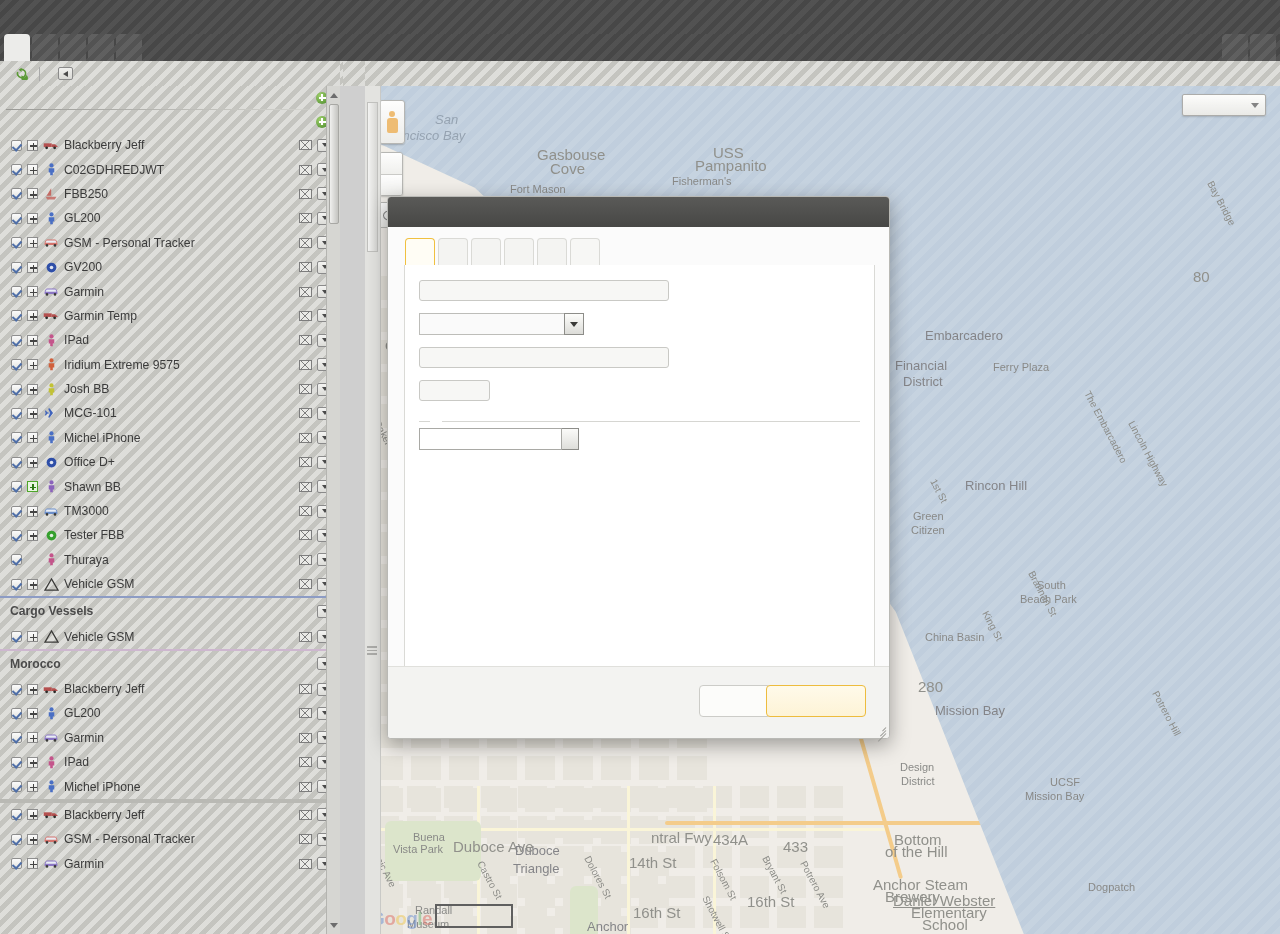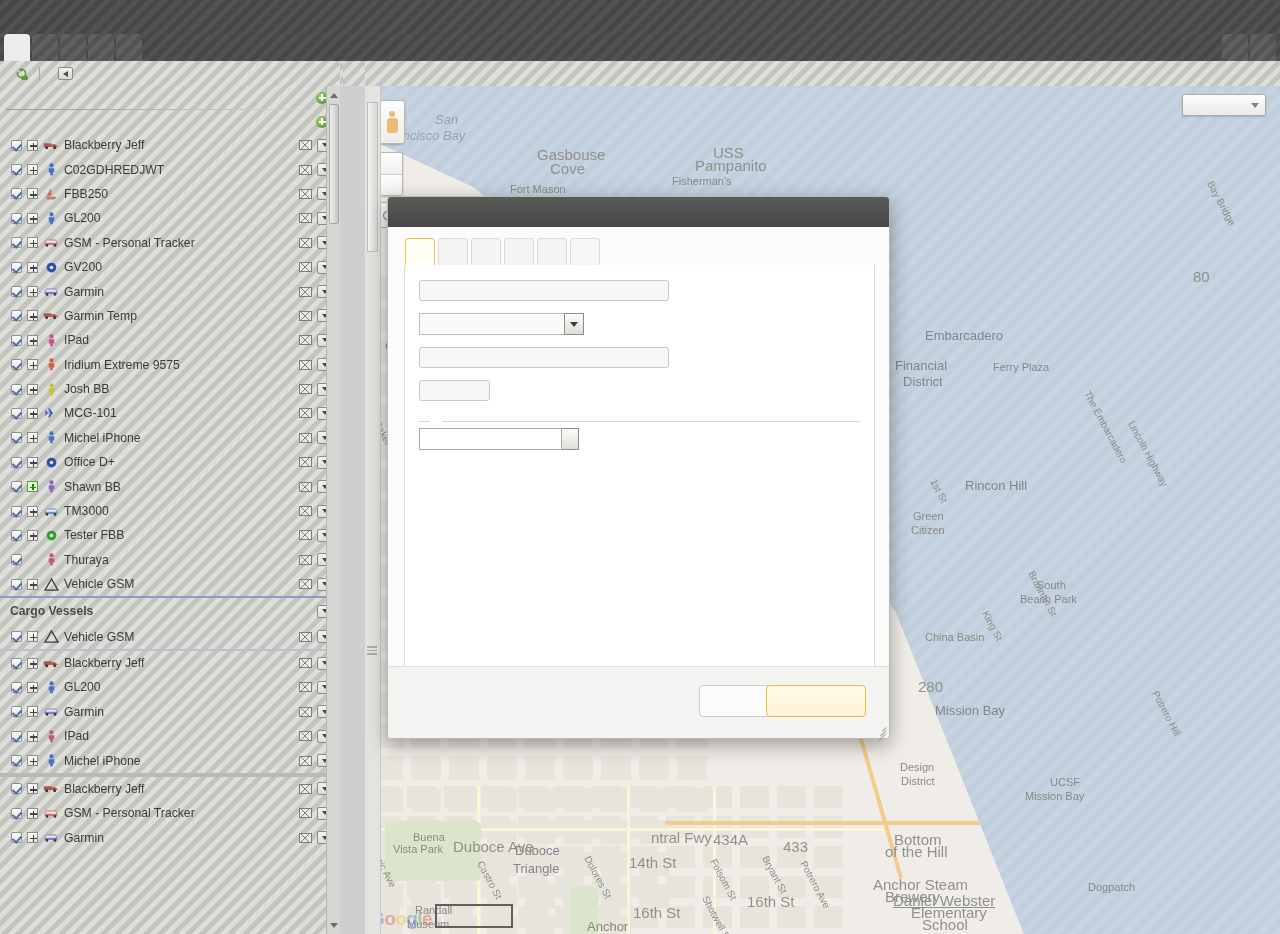--- a/index.html
+++ b/index.html
@@ -692,20 +692,26 @@
           </span>
           <span class="a-label">Vehicle GSM</span>
           <span class="row-actions">
             <span class="mail-ico"></span>
             <span class="caret-btn">
               <i class="tri"></i>
             </span>
           </span>
         </div>
         <div class="grp-sep pink"></div>
+        <div class="grp-head">
+          <span>Morocco</span>
+          <span class="caret-btn">
+            <i class="tri"></i>
+          </span>
+        </div>
         <div class="row">
           <span class="cb on"></span>
           <span class="expander"></span>
           <span class="a-ico">
             <svg viewBox="0 0 22 12" width="18" height="11">
               <path d="M1 3h11v5H1z" fill="#b5504f"></path>
               <path d="M12 4.4h4.5L20 7v1h-8z" fill="#b5504f"></path>
               <circle cx="5" cy="9.2" r="1.9" fill="#2b2b29"></circle>
               <circle cx="16" cy="9.2" r="1.9" fill="#2b2b29"></circle>
             </svg>

